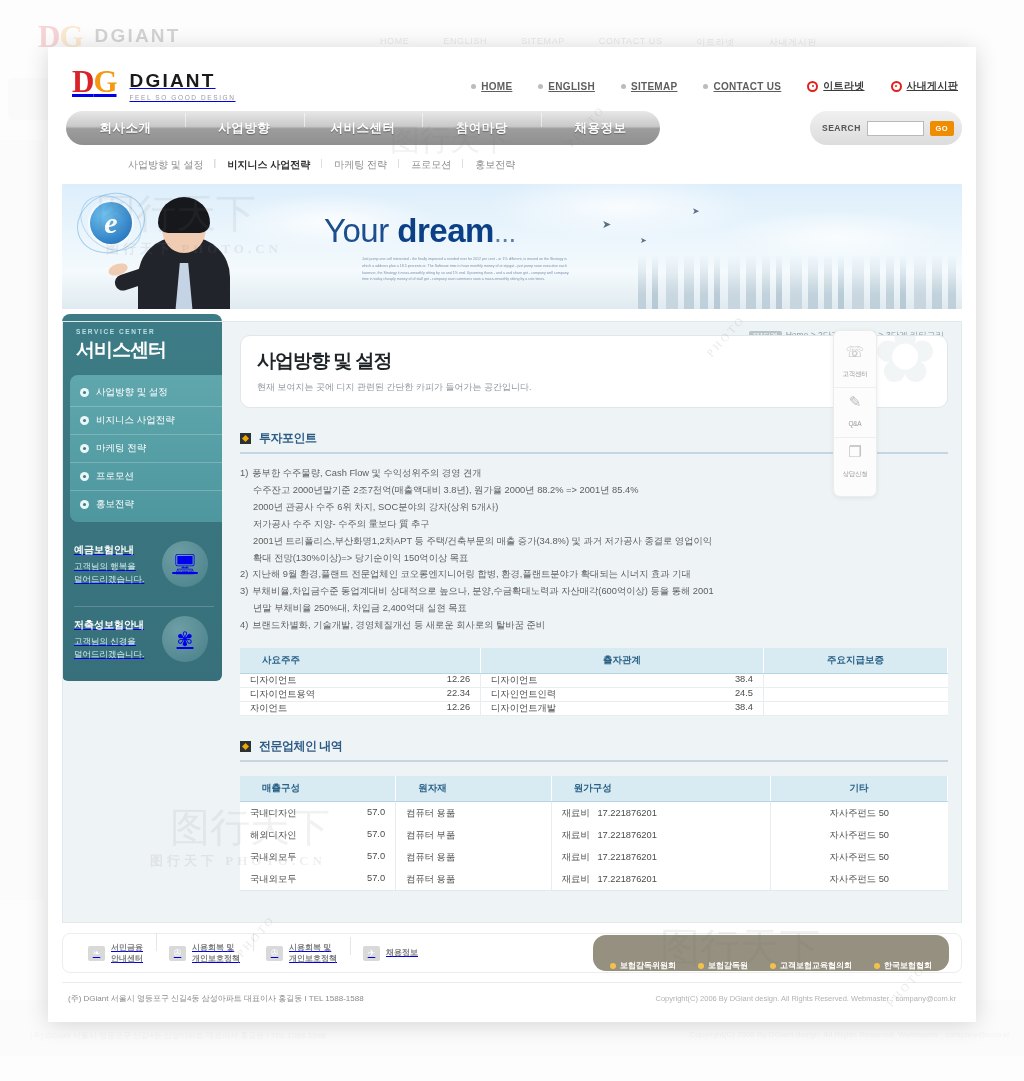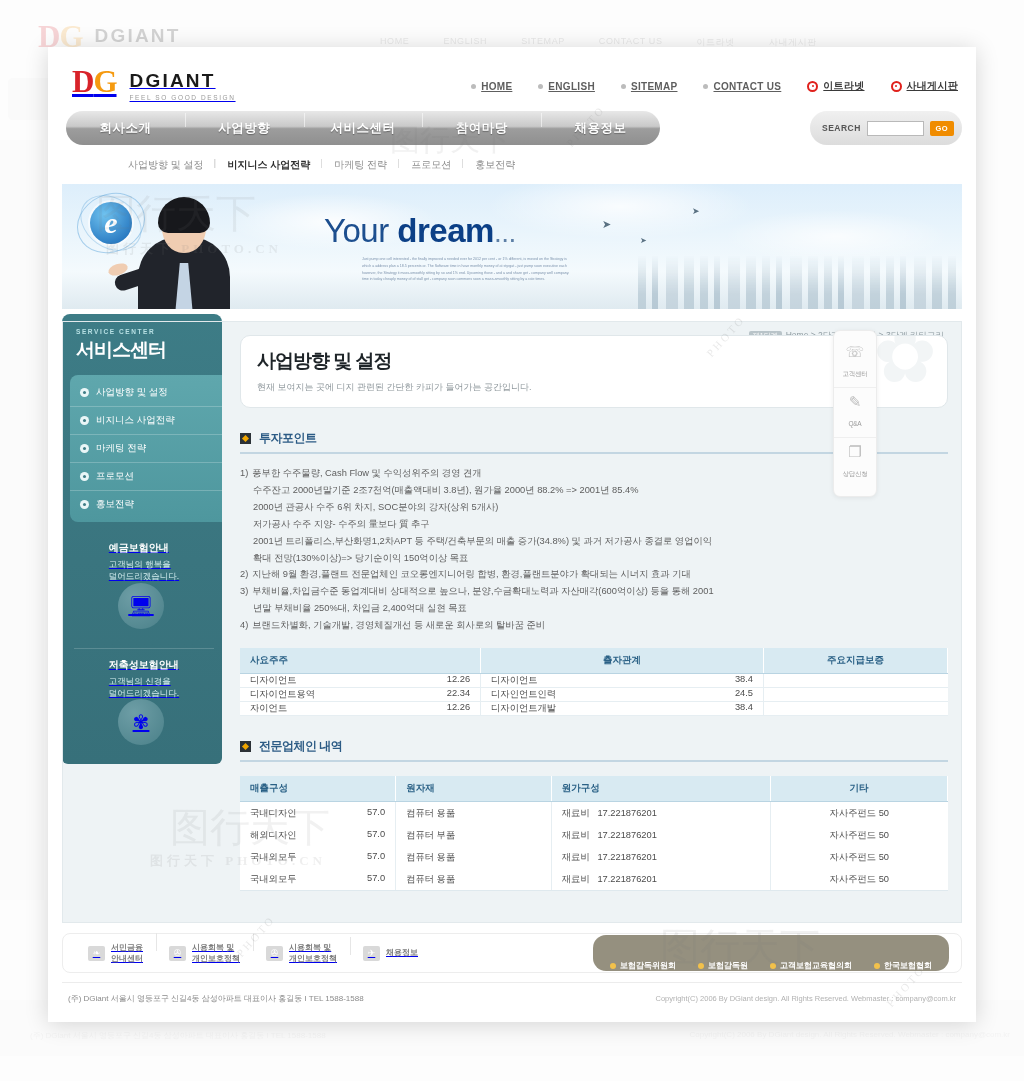--- a/index.html
+++ b/index.html
@@ -128,21 +128,21 @@
   .aside-head { padding:14px 0 12px 14px; }
   .aside-en { font-size:6.5px; color:#b7e0e4; letter-spacing:1.6px; font-weight:bold; }
   .aside-ko { font-size:19px; color:#ffffff; font-weight:bold; letter-spacing:-1px; margin-top:2px; }
   .lnb { margin:0 0 0 8px; background:linear-gradient(to bottom,#5fa7ad,#4e979e); border-radius:8px 0 0 8px; padding:4px 0;}
   .lnb a { display:flex; align-items:center; gap:7px; padding:7px 10px; font-size:9.5px; color:#ffffff;
            text-decoration:none; border-bottom:1px solid rgba(255,255,255,.22); }
   .lnb a:last-child{border-bottom:none;}
   .lnb .bul{width:9px;height:9px;border-radius:50%;background:#e9f6f7;position:relative;flex:none;}
   .lnb .bul::after{content:"";position:absolute;left:3px;top:3px;width:3px;height:3px;border-radius:50%;background:#3f7d86;}
   .banner { margin:10px 8px 0 12px; padding:9px 0 9px 0; display:flex; align-items:center; justify-content:space-between;
-            border-top:1px solid rgba(255,255,255,.18);flex-direction:column; }
+            border-top:1px solid rgba(255,255,255,.18); }
   .banner:first-of-type{border-top:none;}
   .banner .bt{ font-size:10px; color:#ffffff; font-weight:bold; }
   .banner .bs{ font-size:8.5px; color:#d6eff1; line-height:1.45; margin-top:3px; }
   .banner .bimg{ width:46px;height:46px;border-radius:50%;flex:none;margin-right:6px;
                  background:radial-gradient(circle at 35% 30%,#6e9ea6,#4a8089);
                  display:flex;align-items:center;justify-content:center;font-size:20px;}
 
   
   .main { position:absolute; left:178px; top:0; right:14px; }
   .crumb { position:absolute; right:4px; top:9px; font-size:8.5px; color:#8d9aa0; white-space:nowrap; }
@@ -162,21 +162,21 @@
 
   .body-list { margin-top:11px; font-size:9.3px; color:#5e5e5e; line-height:1.82; }
   .body-list .li { display:flex; gap:4px; }
   .body-list .no { flex:none; }
   .body-list .tx { }
   .body-list .ind { padding-left:13px; }
 
   
   table { width:100%; border-collapse:collapse; margin-top:14px; background:#fff; }
   th { background:#d8eaf2; color:#2a6186; font-size:9.5px; font-weight:bold; text-align:left;
-       padding:6px 10px; border-bottom:1px solid #b9d4e2; border-right:1px solid #ffffff; }
+       padding:6px 22px; border-bottom:1px solid #b9d4e2; border-right:1px solid #ffffff; }
   th.ctr { text-align:center; }
   td { font-size:9.3px; color:#4c4c4c; padding:0 10px; border-bottom:1px solid #e6eef2; }
   td.sep { border-left:1px solid #e6eef2; }
   td .v { float:right; }
   .t2 td { padding:4.5px 10px; border-bottom:none; }
   .t2 tr:last-child td { border-bottom:1px solid #dfe9ee; }
 
   
   .quick { position:absolute; left:833px; top:330px; width:44px; background:#fcfcfc;
            border:1px solid #ececec; border-radius:7px; box-shadow:0 1px 5px rgba(0,0,0,.07);

